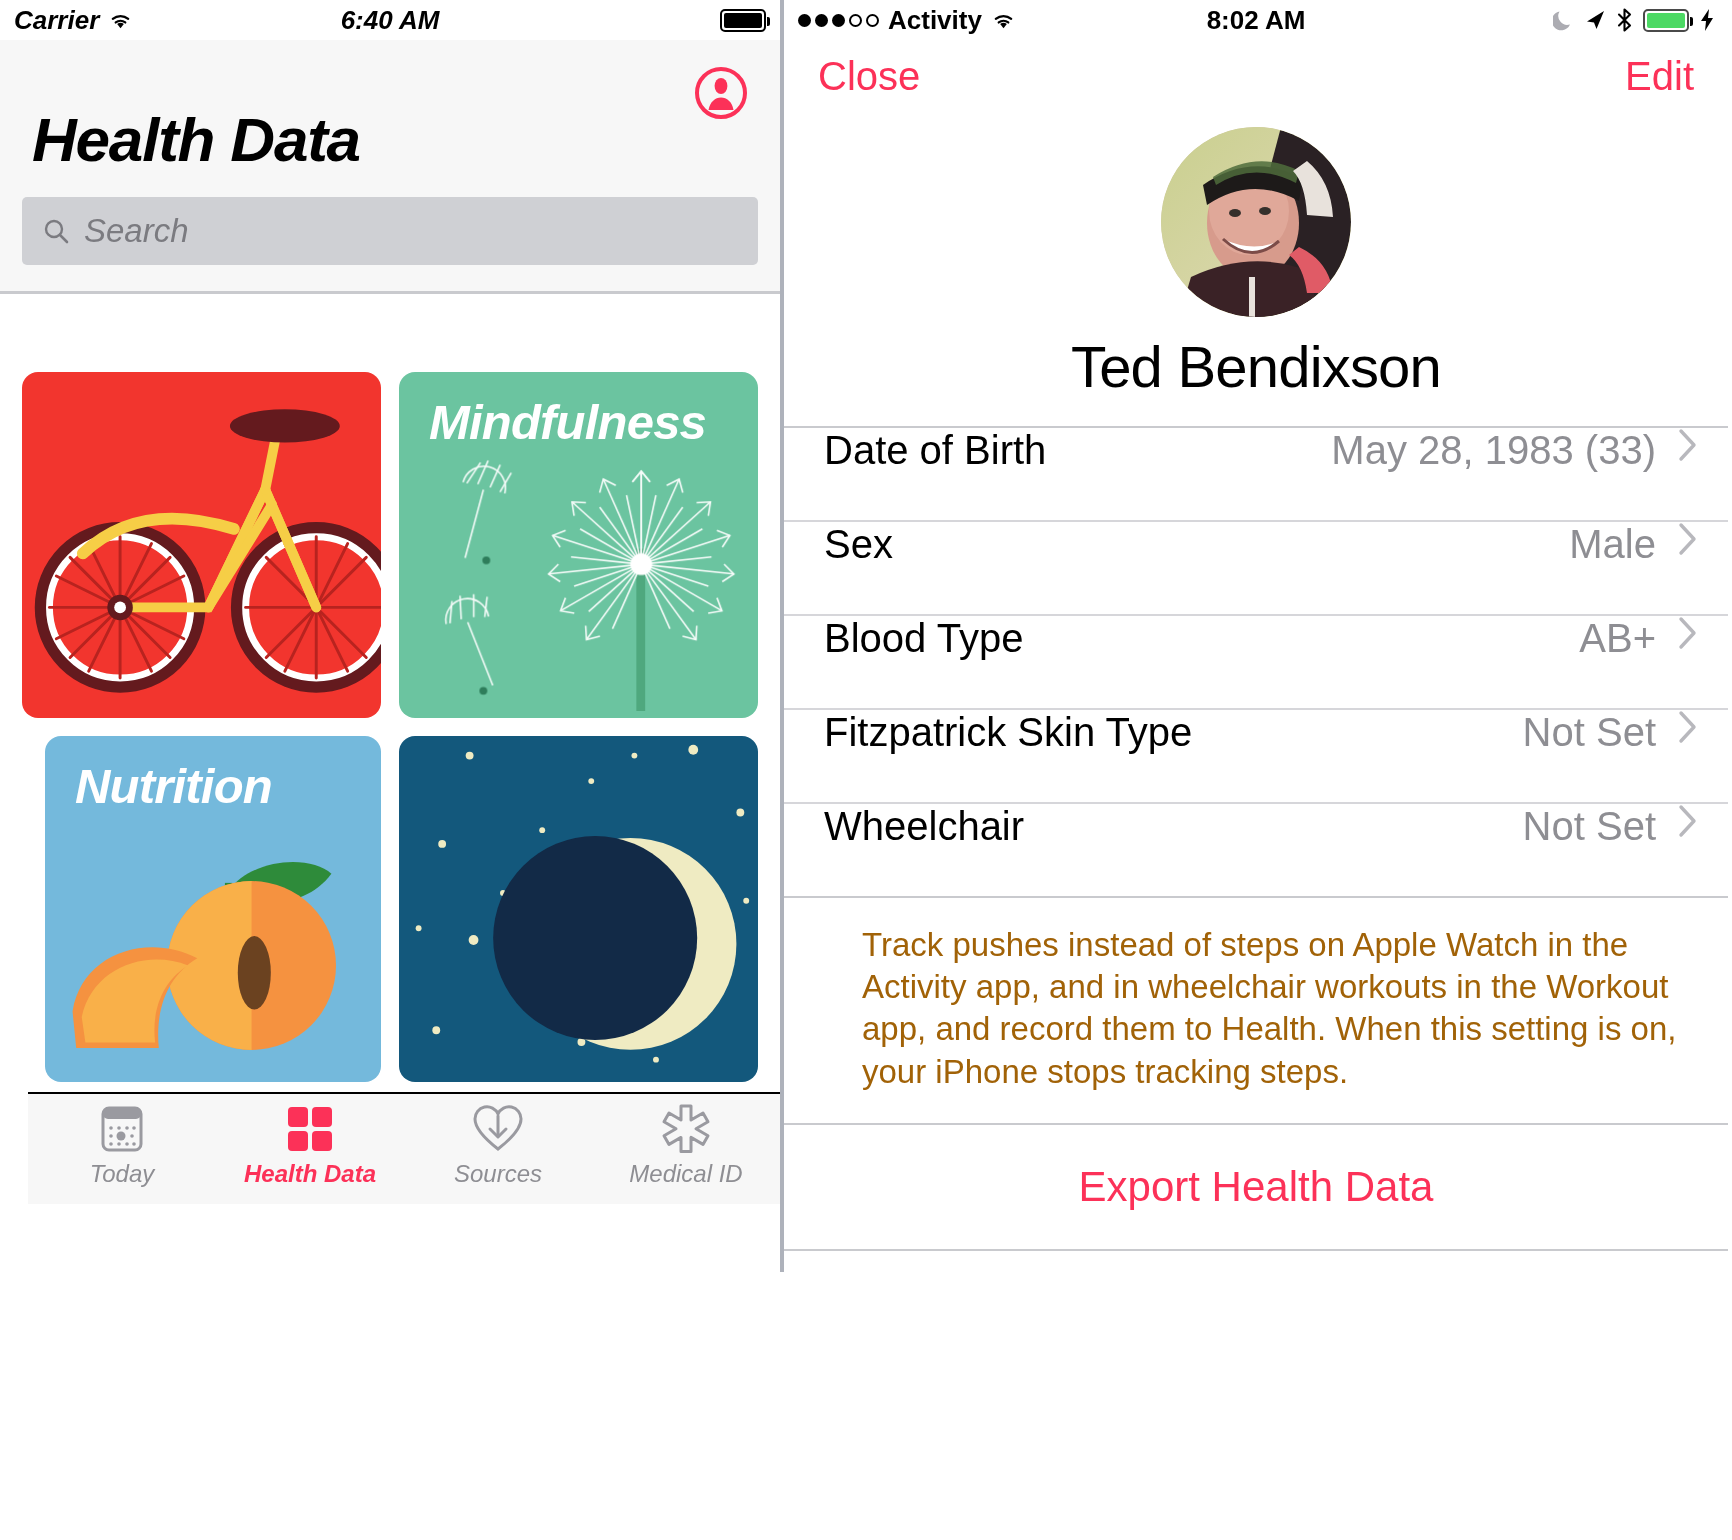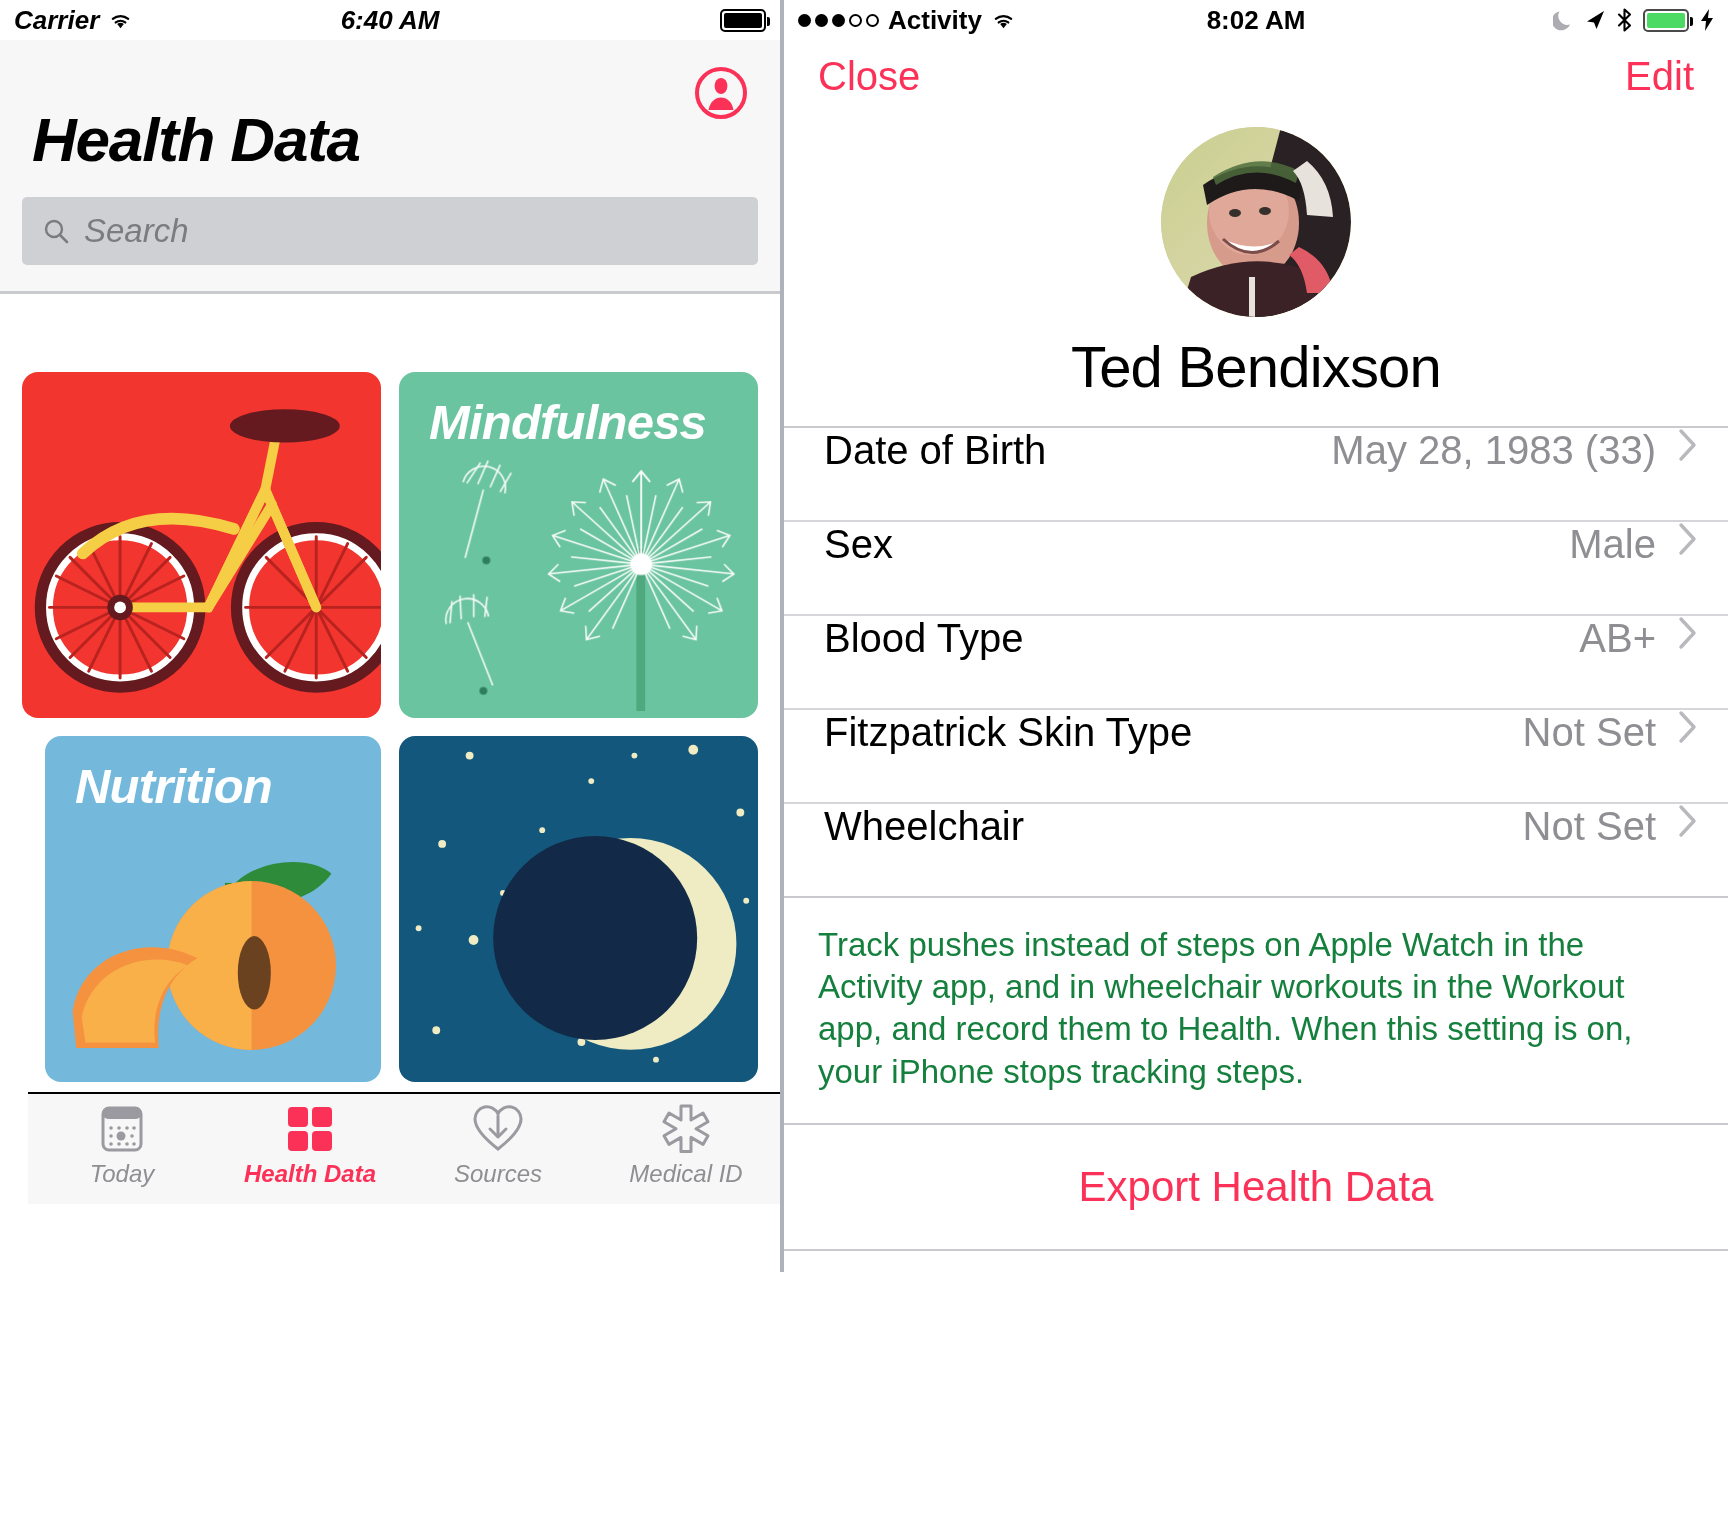--- a/index.html
+++ b/index.html
@@ -118,22 +118,23 @@
   .list { border-top: 2px solid #C9CACE; }
   .list-row {
     display:flex; height: 94px;
     padding: 0 30px 0 40px; border-bottom: 2px solid #D6D6DA; margin-left: 0;
   }
   .list-row:last-of-type { border-bottom: 2px solid #C9CACE; }
   .lr-label { font-size: 40px; color:#000; flex:1 1 auto; }
   .lr-value { font-size: 40px; color:#8E8E93; margin-right: 22px; }
   .lr-chev { width: 20px; height: 34px; }
   .footnote {
-    font-size: 33px; line-height: 1.28; color:#15803d;
+    font-size: 33px; line-height: 1.28; color:#a16207;
     padding: 26px 34px 30px 34px;
+    margin-left: 44px;
   }
   .export-sep { border-top: 2px solid #C9CACE; }
   .export {
     text-align:center; color:#FC3158; font-size: 42px; padding: 38px 0 38px 0;
     border-bottom: 2px solid #C9CACE;
   }
 </style>
 </head>
 <body>
 

